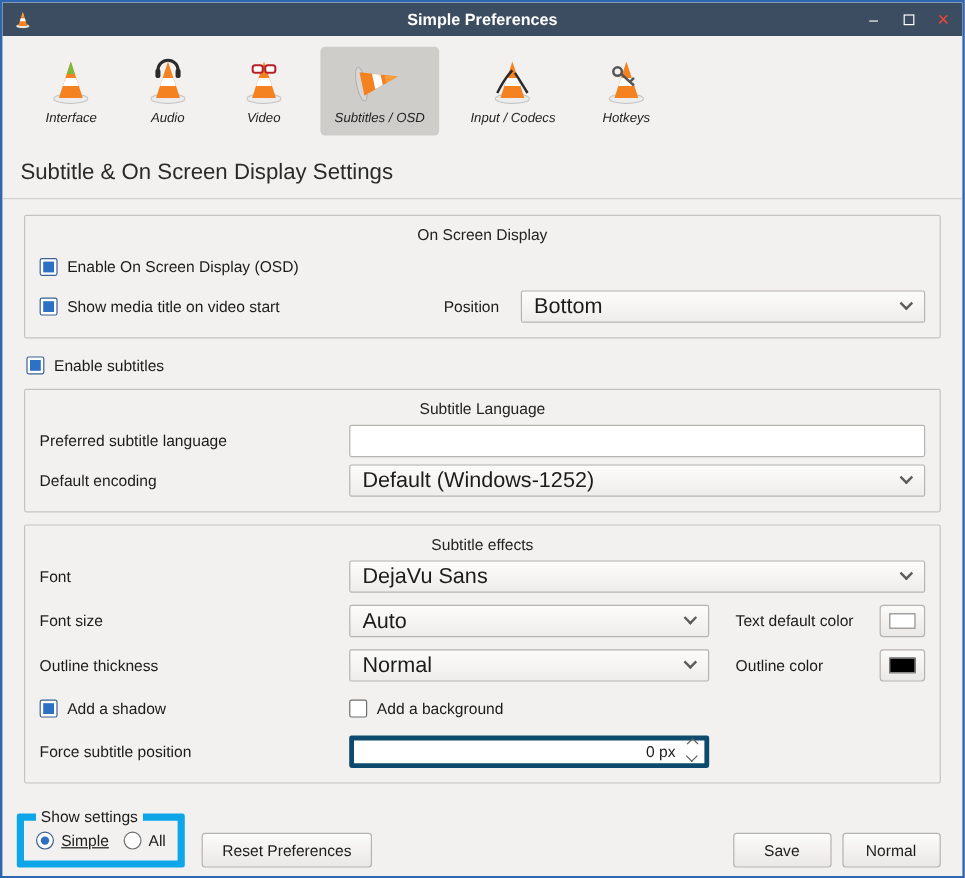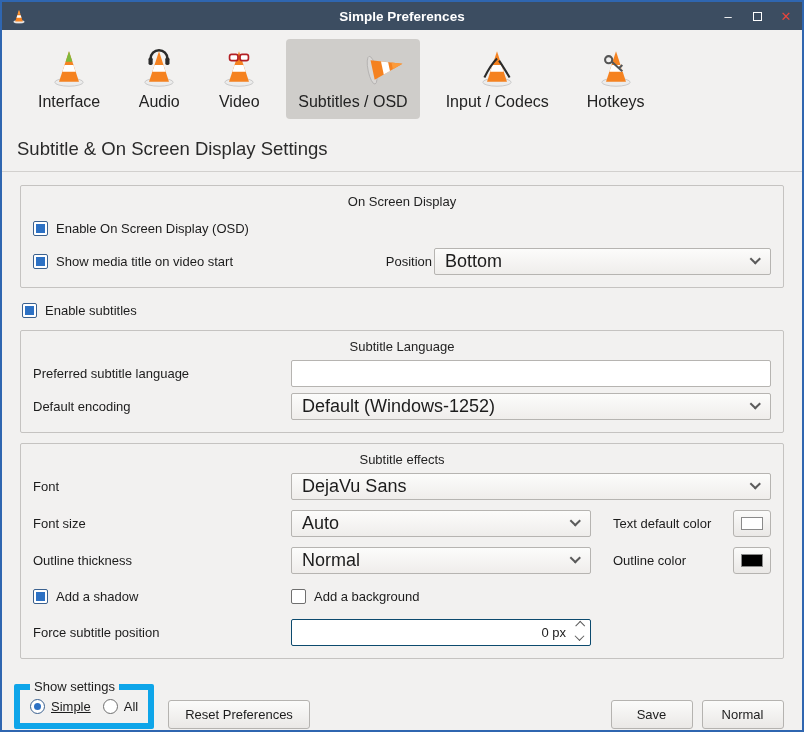--- a/index.html
+++ b/index.html
@@ -18,21 +18,21 @@
   .win-btns { margin-left:auto; z-index:1; display:flex; align-items:center; gap:15px; }
   .win-btn { color:#fff; font-size:13px; line-height:1; cursor:default; display:flex; align-items:center; justify-content:center; width:14px; height:14px; }
   .btn-max-box { width:9px; height:9px; border:1.5px solid #ffffff; display:inline-block; }
   .btn-close { color:#e8453c; font-weight:bold; }
 
   
   .toolbar { display:flex; align-items:flex-start; gap:14px; padding:9px 24px 4px; }
   .tb-item { display:flex; flex-direction:column; align-items:center; gap:5px;
              padding:7px 12px 8px; border-radius:4px; color:#232323; }
   .tb-item .cone-wrap { height:42px; display:flex; align-items:center; }
-  .tb-label { font-size:16px; white-space:nowrap; }
+  .tb-label { font-size:11px; white-space:nowrap;font-style:italic; }
   .tilted { transform:rotate(78deg); }
 
   
   .heading { font-size:18.5px; font-weight:400; color:#2a2a2a; padding:15px 15px 11px;
              border-bottom:1px solid #d2d0ce; }
 
   
   .content { flex:1; padding:13px 18px 0; display:flex; flex-direction:column; }
   .groupbox { border:1px solid #c5c3c1; border-radius:2px; padding:5px 12px 12px; }
   .group-title { text-align:center; font-size:13px; color:#232323; margin:3px 0 4px; }
@@ -57,21 +57,21 @@
            padding:0 10px; font-size:18px; cursor:default; }
   .combo-text { white-space:nowrap; overflow:hidden; }
   .chev { margin-left:auto; width:8px; height:8px; border-left:2px solid #5b5b5b;
           border-bottom:2px solid #5b5b5b; transform:rotate(-45deg) translate(1px,-2px); flex:0 0 8px; }
   .tinput { height:27px; border:1px solid #b6b4b1; border-radius:2px; background:#ffffff;
             padding:0 8px; font:inherit; }
   .btn { height:29px; border:1px solid #b5b3b0; border-radius:3px;
          background:linear-gradient(#fbfbfa,#eae8e6); padding:0 16px; font:inherit; color:#1c1c1c; }
 
   
-  .spin { height:27px; border:1px solid #0c4a6e; border-radius:2px; background:#fff;
+  .spin { height:27px; border:4px solid #0c4a6e; border-radius:2px; background:#fff;
           display:flex; align-items:center; padding:0 7px 0 10px; }
   .spin-val { margin-left:auto; padding-right:10px; }
   .spin-btns { display:flex; flex-direction:column; gap:4px; }
   .sb { width:7px; height:7px; border-left:1.6px solid #5b5b5b; border-bottom:1.6px solid #5b5b5b; }
   .sb.up { transform:rotate(135deg) translate(-1px,0); }
   .sb.down { transform:rotate(-45deg) translate(1px,-1px); }
 
   
   .swatch { width:38px; height:27px; border:1px solid #b5b3b0; border-radius:3px;
             background:linear-gradient(#fbfbfa,#eae8e6); display:flex; align-items:center;
@@ -149,21 +149,21 @@
           <ellipse cx="20" cy="34.5" rx="13.5" ry="3.8" fill="#ececec" stroke="#c2c2c2" stroke-width="0.8"></ellipse>
           <polygon points="20,5 29.5,34 10.5,34" fill="#f58220"></polygon>
           <polygon points="15.8,18 24.2,18 26.3,24.5 13.7,24.5" fill="#ffffff"></polygon>
           <rect x="11" y="8" width="8" height="6" rx="2" fill="#fff" stroke="#b32025" stroke-width="1.6"></rect>
           <rect x="21" y="8" width="8" height="6" rx="2" fill="#fff" stroke="#b32025" stroke-width="1.6"></rect>
         </svg>
       </span>
       <span class="tb-label">Video</span>
     </div>
 
-    <div class="tb-item" style="background: rgb(207, 205, 202); align-items: flex-end;">
+    <div class="tb-item" style="background: rgb(207, 205, 202);">
       <span class="cone-wrap">
         <svg class="tilted" viewBox="0 0 40 40" width="42" height="42">
           <ellipse cx="20" cy="34.5" rx="13.5" ry="3.8" fill="#d9d7d5" stroke="#b2b0ae" stroke-width="0.8"></ellipse>
           <polygon points="20,5 29.5,34 10.5,34" fill="#f58220"></polygon>
           <polygon points="15.8,18 24.2,18 26.3,24.5 13.7,24.5" fill="#ffffff"></polygon>
           <polygon points="20,5 23.2,15 16.8,15" fill="#fb9b3c"></polygon>
         </svg>
       </span>
       <span class="tb-label">Subtitles / OSD</span>
     </div>
@@ -205,21 +205,21 @@
         <label class="cb-label">
           <span class="cb" data-checked="true"></span>
           <span>Enable On Screen Display (OSD)</span>
         </label>
       </div>
       <div class="row">
         <label class="cb-label">
           <span class="cb" data-checked="true"></span>
           <span>Show media title on video start</span>
         </label>
-        <span class="side-label" style="margin-left:auto; margin-right:2px;">Position</span>
+        <span class="side-label" style="margin-left:auto; margin-right:18px;">Position</span>
         <div class="combo" style="width:337px;">
           <span class="combo-text">Bottom</span>
           <span class="chev"></span>
         </div>
       </div>
     </div>
 
     <div class="row" style="margin:8px 0 6px; padding-left:2px;">
       <label class="cb-label">
         <span class="cb" data-checked="true"></span>

